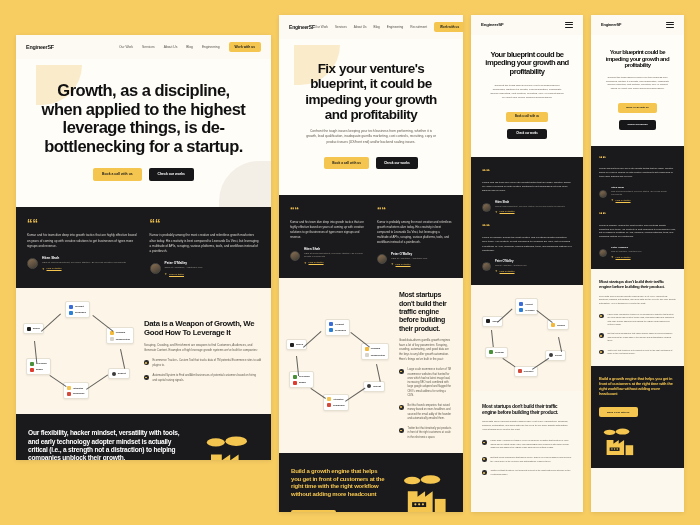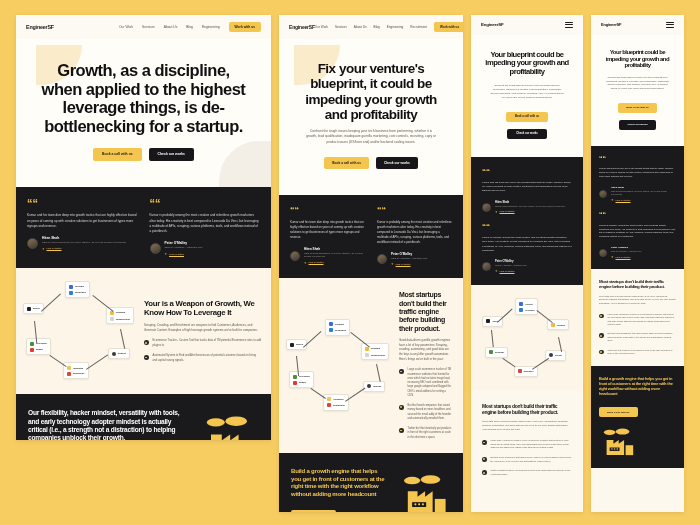--- a/index.html
+++ b/index.html
@@ -14,21 +14,21 @@
     display: flex; align-items: flex-start; justify-content: center;
     gap: 8px; padding: 15px 6px;
   }
   .frame {
     background: #fdf8ee;
     overflow: hidden;
     position: relative;
     box-shadow: 0 1px 4px rgba(0,0,0,.10);
     flex: none;
   }
-  .f1 { width: 255px; height: 425px; }
+  .f1 { width: 255px; height: 425px; margin-top: 20px; }
   .f2 { width: 184px; height: 497px; }
   .f3 { width: 112px; height: 497px; }
   .f4 { width: 93px;  height: 497px; }
 
   .scroll { width: 100%; }
 
   
   .hdr { display:flex; align-items:center; justify-content:space-between;
          padding: 7px 10px; background:#fdfaf3; }
   .logo { font-weight: 800; letter-spacing:-.2px; color:#151515; }
@@ -267,21 +267,21 @@
               </div>
           </div>
           <div class="edge" style="left:14%;top:30%;width:26px;transform:rotate(-42deg)"></div>
           <div class="edge" style="left:62%;top:14%;width:26px;transform:rotate(38deg)"></div>
           <div class="edge" style="left:88%;top:48%;width:20px;transform:rotate(78deg)"></div>
           <div class="edge" style="left:56%;top:88%;width:26px;transform:rotate(-34deg)"></div>
           <div class="edge" style="left:22%;top:74%;width:20px;transform:rotate(34deg)"></div>
           <div class="edge" style="left:8%;top:40%;width:22px;transform:rotate(84deg)"></div>
         </div>
         <div class="diag-txt">
-          <div class="d-h2">Your is a Weapon of Growth, We Know How To Leverage It</div>
+          <div class="d-h2">Data is a Weapon of Growth, We Good How To Leverage It</div>
           <div class="d-p">Scraping, Crawling, and Enrichment are weapons to find Customers, Audiences, and Generate Content. Examples of high leverage growth systems we've built for companies:</div>
           <div class="bullets">
             <div class="bullet">
                 <span class="bdot"></span>
                 <span class="btxt">Ecommerce Tracker - Custom Tool that tracks data of 7M potential Ecommerce sites to add plugins to.</span>
               </div>
             <div class="bullet">
                 <span class="bdot"></span>
                 <span class="btxt">Automated System to Find and Alert businesses of potential customers based on hiring and capital raising signals.</span>
               </div>

